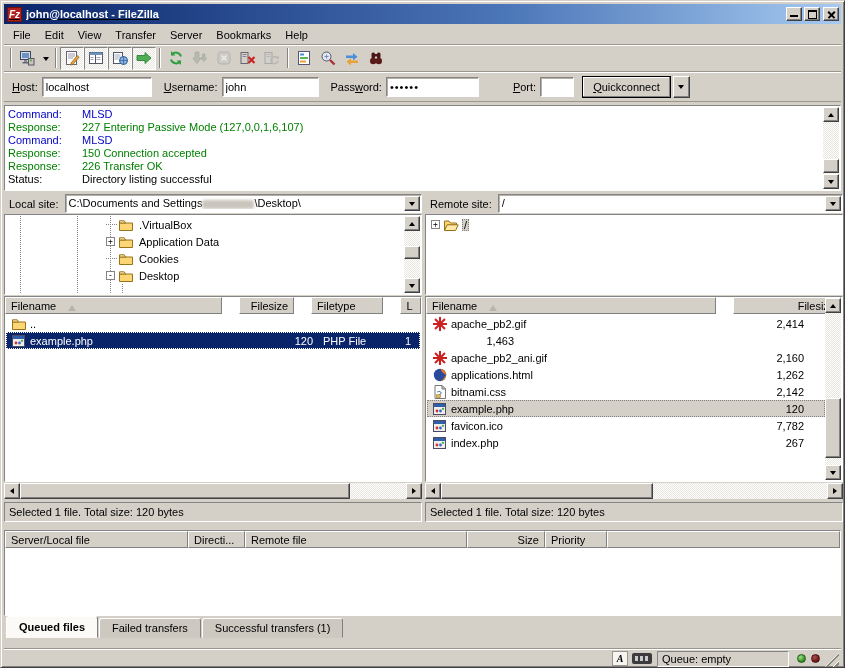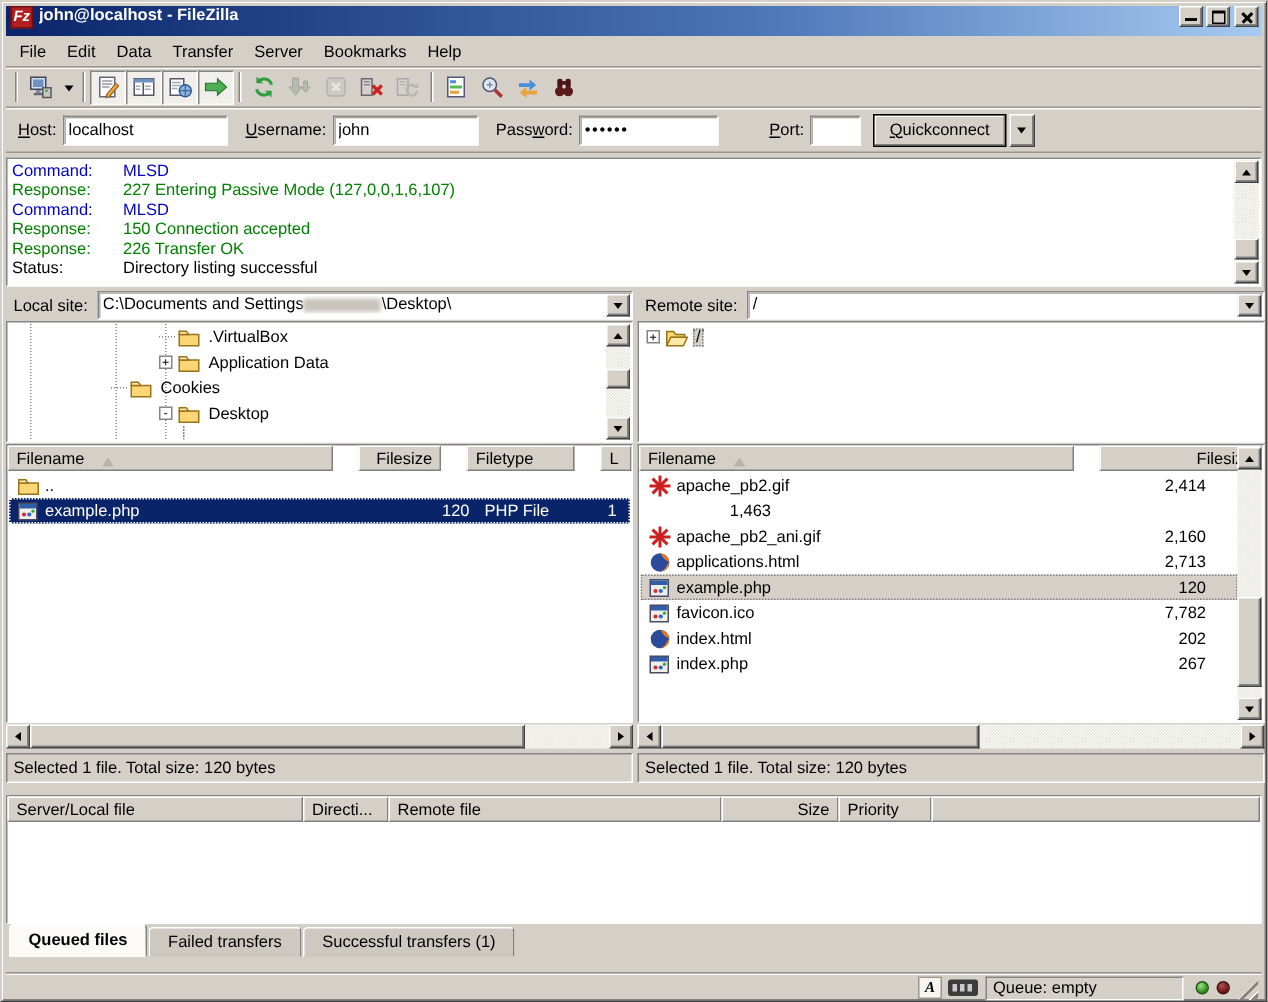--- a/index.html
+++ b/index.html
@@ -14,21 +14,21 @@
   .sunken { border:1px solid; border-color:#848484 #fff #fff #848484; background:#fff; }
   .raised { border:1px solid; border-color:#fff #404040 #404040 #fff; box-shadow: inset -1px -1px 0 #808080, inset 1px 1px 0 #d4d0c8; background:#d4d0c8; }
   .dither { background-color:#e8e5df;
     background-image: linear-gradient(45deg,#fff 25%,transparent 25%,transparent 75%,#fff 75%,#fff),
                       linear-gradient(45deg,#fff 25%,transparent 25%,transparent 75%,#fff 75%,#fff);
     background-size:2px 2px; background-position:0 0,1px 1px; }
 
   
   #titlebar { position:absolute; left:3px; top:3px; right:3px; height:20px;
     background: linear-gradient(to right,#0a246a,#4b76b8 60%,#a6caf0);
-    display:flex; align-items:flex-start; padding:0 2px 0 3px; }
+    display:flex; align-items:center; padding:0 2px 0 3px;text-decoration:underline; }
   #app-icon { width:15px; height:15px; background:#b02020; border:1px solid #701010; color:#fff;
     font-weight:bold; font-size:10px; line-height:13px; text-align:center; font-style:italic; flex:0 0 auto; }
   #title-text { color:#fff; font-weight:bold; font-size:11px; margin-left:4px; flex:1;
     white-space:nowrap; overflow:hidden; }
   .tb-winbtn { width:16px; height:14px; margin-left:2px; position:relative; flex:0 0 auto; }
   .g-min { position:absolute; left:3px; bottom:3px; width:8px; height:2px; background:#000; }
   .g-max { position:absolute; left:3px; top:2px; width:9px; height:9px; border:1px solid #000; border-top-width:2px; }
   .g-x1,.g-x2 { position:absolute; left:3px; top:6px; width:9px; height:1.6px; background:#000; }
   .g-x1 { transform:rotate(45deg); } .g-x2 { transform:rotate(-45deg); }
 
@@ -174,21 +174,21 @@
       </div>
     <div class="tb-winbtn raised" style="margin-left:3px">
         <span class="g-x1"></span>
         <span class="g-x2"></span>
       </div>
   </div>
 
   <div id="menubar">
       <span class="menu-item">File</span>
       <span class="menu-item">Edit</span>
-      <span class="menu-item">Data</span>
+      <span class="menu-item">View</span>
       <span class="menu-item">Transfer</span>
       <span class="menu-item">Server</span>
       <span class="menu-item">Bookmarks</span>
       <span class="menu-item">Help</span>
     </div>
 
   <div id="toolbar">
       <div class="tb-sep"></div>
       <div class="tb-btn">
         <span class="ic">
@@ -413,21 +413,21 @@
             <div class="tree-row" style="padding-left: 100px;">
               <span class="exp">+</span>
               <span class="ic">
                 <svg viewBox="0 0 16 16">
                   <path d="M1.5 6h13v7.5h-13z" fill="#fcd575" stroke="#99731a"></path>
                   <path d="M1.5 6V3.8h4.7l1.5 2.2z" fill="#ffeab0" stroke="#99731a"></path>
                 </svg>
               </span>
               <span class="tree-label">Application Data</span>
             </div>
-            <div class="tree-row" style="padding-left: 68px;">
+            <div class="tree-row" style="padding-left: 100px;">
               <span class="hdots"></span>
               <span class="ic">
                 <svg viewBox="0 0 16 16">
                   <path d="M1.5 6h13v7.5h-13z" fill="#fcd575" stroke="#99731a"></path>
                   <path d="M1.5 6V3.8h4.7l1.5 2.2z" fill="#ffeab0" stroke="#99731a"></path>
                 </svg>
               </span>
               <span class="tree-label">Cookies</span>
             </div>
             <div class="tree-row" style="padding-left: 100px;">
@@ -592,21 +592,35 @@
             <div class="fcell" style="width: 290px;">
               <span class="ic">
                 <svg viewBox="0 0 16 16">
                   <circle cx="8" cy="8" r="6.2" fill="#2a4b9b"></circle>
                   <path d="M8 1.8a6.2 6.2 0 0 1 6.2 6.2c-.8-1.2-2.7-1.3-4.2-3.3C9 3 8.6 1.9 8 1.8z" fill="#e87722"></path>
                   <path d="M14.2 8A6.2 6.2 0 0 1 8 14.2c2.2-.9 3.7-2.2 4.5-4.2.5-1.3 1.7-2 1.7-2z" fill="#e87722"></path>
                 </svg>
               </span>
               <span>applications.html</span>
             </div>
-            <div class="fcell r" style="width: 92px;">2,713</div>
+            <div class="fcell r" style="width: 92px;">1,262</div>
+          </div>
+          <div class="frow">
+            <div class="fcell" style="width: 290px;">
+              <span class="ic">
+                <svg viewBox="0 0 16 16">
+                  <path d="M3 1.5h7l3.5 3.5v9.5H3z" fill="#fff" stroke="#777"></path>
+                  <path d="M10 1.5L13.5 5H10z" fill="#ddd" stroke="#777"></path>
+                  <path d="M5.2 8c3-2 6 1.6 2 2.8" fill="none" stroke="#3b6ea5"></path>
+                  <rect x="4.5" y="10.8" width="4" height="2.8" fill="#e8b64c" stroke="#8a6d1f" stroke-width=".5"></rect>
+                </svg>
+              </span>
+              <span>bitnami.css</span>
+            </div>
+            <div class="fcell r" style="width: 92px;">2,142</div>
           </div>
           <div class="frow sel-i">
             <div class="fcell" style="width: 290px;">
               <span class="ic">
                 <svg viewBox="0 0 16 16">
                   <rect x="1.5" y="2.5" width="12" height="11" fill="#f0eee8" stroke="#4a4a66"></rect>
                   <rect x="2" y="3" width="11" height="3" fill="#2f5fa8"></rect>
                   <circle cx="5" cy="10" r="1.4" fill="#cc3333"></circle>
                   <circle cx="8.5" cy="10" r="1.4" fill="#3366cc"></circle>
                   <circle cx="11" cy="7.8" r="1.1" fill="#33aa44"></circle>
@@ -628,33 +642,20 @@
                 </svg>
               </span>
               <span>favicon.ico</span>
             </div>
             <div class="fcell r" style="width: 92px;">7,782</div>
           </div>
           <div class="frow">
             <div class="fcell" style="width: 290px;">
               <span class="ic">
                 <svg viewBox="0 0 16 16">
-                  <circle cx="8" cy="8" r="6.2" fill="#2a4b9b"></circle>
-                  <path d="M8 1.8a6.2 6.2 0 0 1 6.2 6.2c-.8-1.2-2.7-1.3-4.2-3.3C9 3 8.6 1.9 8 1.8z" fill="#e87722"></path>
-                  <path d="M14.2 8A6.2 6.2 0 0 1 8 14.2c2.2-.9 3.7-2.2 4.5-4.2.5-1.3 1.7-2 1.7-2z" fill="#e87722"></path>
-                </svg>
-              </span>
-              <span>index.html</span>
-            </div>
-            <div class="fcell r" style="width: 92px;">202</div>
-          </div>
-          <div class="frow">
-            <div class="fcell" style="width: 290px;">
-              <span class="ic">
-                <svg viewBox="0 0 16 16">
                   <rect x="1.5" y="2.5" width="12" height="11" fill="#f0eee8" stroke="#4a4a66"></rect>
                   <rect x="2" y="3" width="11" height="3" fill="#2f5fa8"></rect>
                   <circle cx="5" cy="10" r="1.4" fill="#cc3333"></circle>
                   <circle cx="8.5" cy="10" r="1.4" fill="#3366cc"></circle>
                   <circle cx="11" cy="7.8" r="1.1" fill="#33aa44"></circle>
                 </svg>
               </span>
               <span>index.php</span>
             </div>
             <div class="fcell r" style="width: 92px;">267</div>
@@ -679,21 +680,21 @@
       <div class="sthumb" style="left:16px; width:212px; top:0; height:16px;"></div>
       <div class="sbtn" style="right:0; top:0; height:16px;">
           <span class="tri-right-s"></span>
         </div>
     </div>
     <div class="status-box">Selected 1 file. Total size: 120 bytes</div>
   </div>
 
   <div id="queue">
     <div id="queue-header">
-        <div class="hcol" style="width: 197px;">
+        <div class="hcol" style="width: 183px;">
           <span>Server/Local file</span>
         </div>
         <div class="hcol" style="width: 57px;">
           <span>Directi...</span>
         </div>
         <div class="hcol" style="width: 222px;">
           <span>Remote file</span>
         </div>
         <div class="hcol r" style="width: 78px;">
           <span>Size</span>

